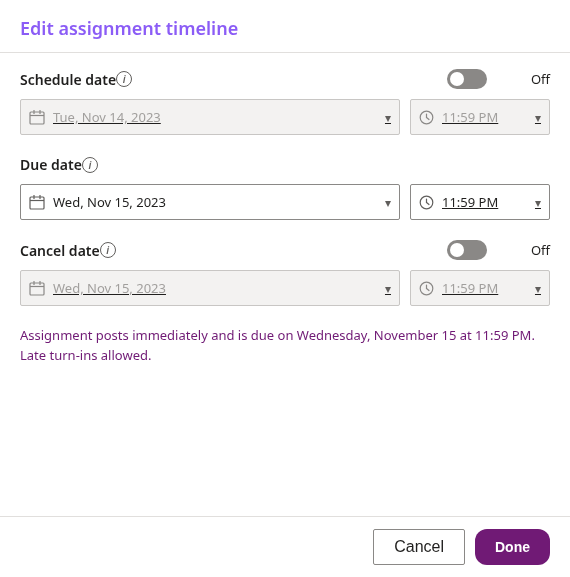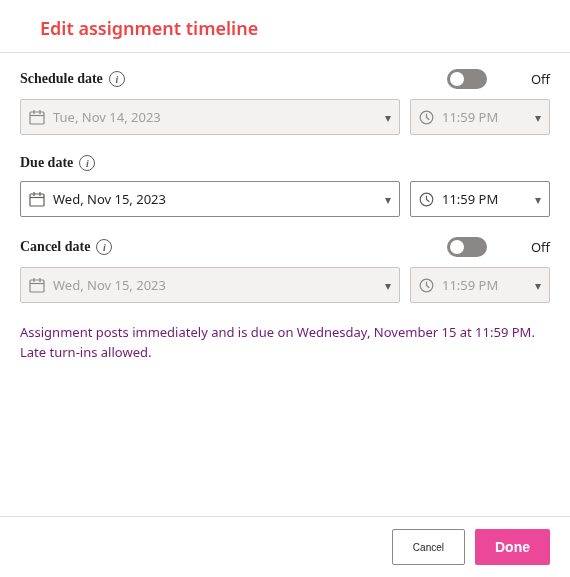--- a/index.html
+++ b/index.html
@@ -18,41 +18,38 @@
       flex-direction: column;
       padding: 0;
     }
     .dialog-header {
       padding: 16px 20px 12px 20px;
       border-bottom: 1px solid #e1dfdd;
     }
     .dialog-title {
       font-size: 18px;
       font-weight: 600;
-      color: #ef4444;
-      margin-left: 20px;
+      color: #8b5cf6;
     }
     .dialog-body {
       padding: 16px 20px;
       flex: 1;
     }
     .field-section {
       margin-bottom: 20px;
     }
     .field-header {
       display: flex;
       align-items: center;
       justify-content: space-between;
       margin-bottom: 10px;
     }
     .field-label-row {
       display: flex;
       align-items: center;
-      gap: 6px;
-      font-family: Liberation Serif, serif;
     }
     .field-label {
       font-size: 14px;
       font-weight: 600;
       color: #201f1e;
     }
     .info-icon {
       width: 16px;
       height: 16px;
       border-radius: 50%;
@@ -117,20 +114,21 @@
       border-radius: 2px;
       background: #fff;
       padding: 0 8px;
       height: 36px;
       gap: 8px;
       flex: 1;
     }
     .date-input-wrapper.disabled {
       background: #f3f2f1;
       border-color: #c8c6c4;
+      text-decoration: underline;
     }
     .calendar-icon {
       color: #605e5c;
       font-size: 16px;
       flex-shrink: 0;
     }
     .date-text {
       font-size: 13px;
       color: #201f1e;
       flex: 1;
@@ -146,20 +144,21 @@
     .time-input-wrapper {
       display: flex;
       align-items: center;
       border: 1px solid #8a8886;
       border-radius: 2px;
       background: #fff;
       padding: 0 8px;
       height: 36px;
       gap: 8px;
       min-width: 140px;
+      text-decoration: underline;
     }
     .time-input-wrapper.disabled {
       background: #f3f2f1;
       border-color: #c8c6c4;
     }
     .clock-icon {
       color: #605e5c;
       font-size: 15px;
       flex-shrink: 0;
     }
@@ -183,32 +182,32 @@
       display: flex;
       justify-content: flex-end;
       gap: 10px;
     }
     .btn-cancel {
       height: 36px;
       padding: 0 20px;
       border: 1px solid #8a8886;
       background: #fff;
       color: #201f1e;
-      font-size: 10px;
+      font-size: 16px;
       border-radius: 2px;
       cursor: pointer;
     }
     .btn-done {
       height: 36px;
       padding: 0 20px;
       border: none;
-      background: #ec4899;
+      background: #701a75;
       color: #fff;
       font-size: 14px;
-      border-radius: 2px;
+      border-radius: 12px;
       cursor: pointer;
       font-weight: 600;
     }
     .standalone-icon {
       display: flex;
       align-items: center;
       justify-content: center;
       flex-shrink: 0;
     }
   </style>

